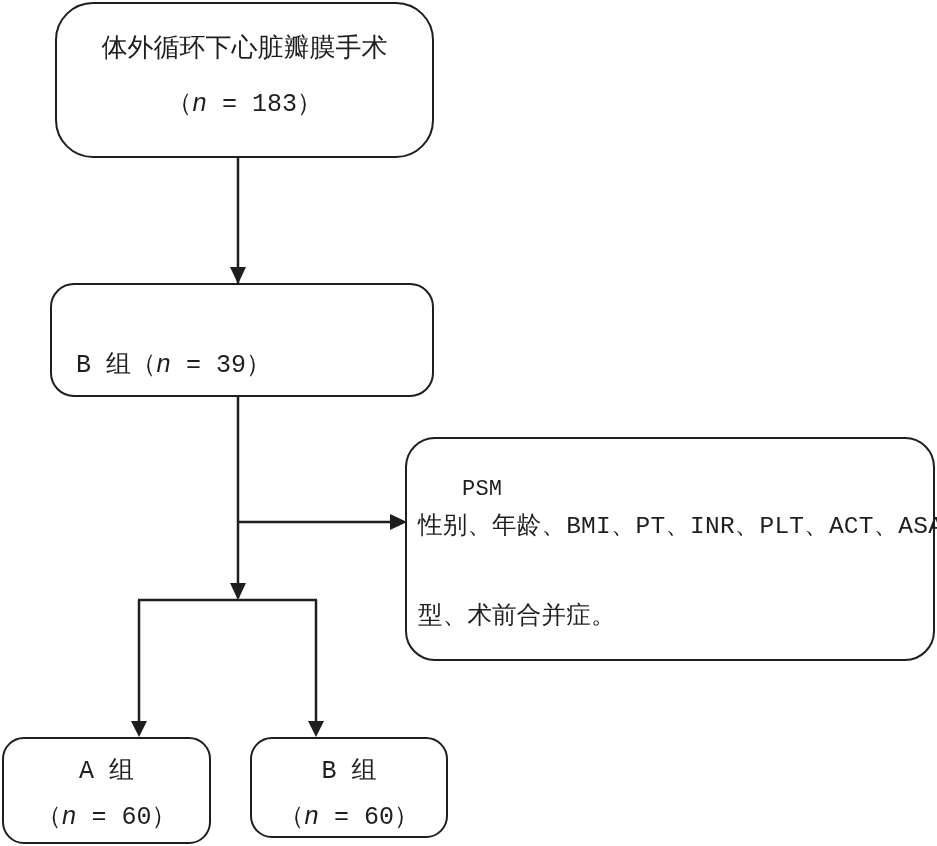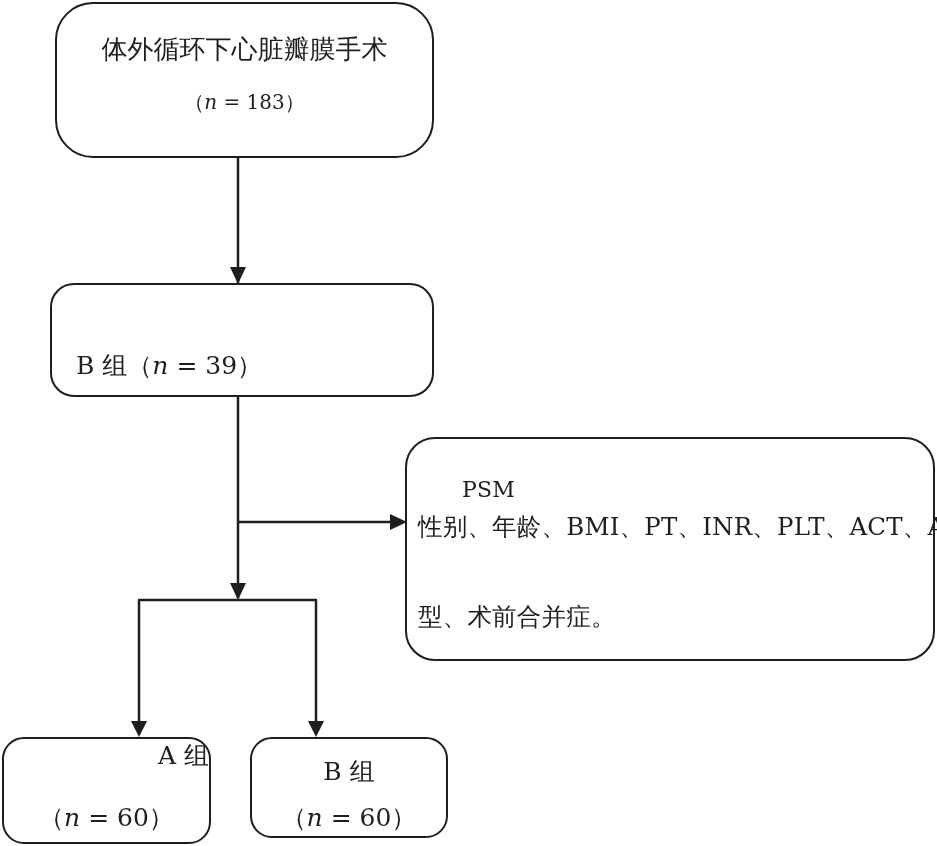--- a/index.html
+++ b/index.html
@@ -1,19 +1,19 @@
 <!DOCTYPE html>
 <html><head>
   <meta charset="utf-8">
   <style>
     html, body { margin: 0; padding: 0; background: #ffffff; }
     body { width: 937px; height: 846px; position: relative; overflow: hidden;
            font-family: "DejaVu Serif", "Liberation Serif", serif; color: #1e1e1e; }
     .box { position: absolute; box-sizing: border-box; border: 2.5px solid #1e1e1e;
-           background: #ffffff; }
+           background: #ffffff; font-family: Liberation Mono, monospace; }
     .line-text { position: absolute; white-space: nowrap; font-size: 25px; line-height: 1; }
     .italic-n { font-style: italic; }
     svg.connectors { position: absolute; left: 0; top: 0; }
 
     #box-total { left: 55px; top: 2px; width: 379px; height: 156px; border-radius: 38px; }
     #box-groups { left: 50px; top: 283px; width: 384px; height: 114px; border-radius: 24px; }
     #box-psm { left: 405px; top: 437px; width: 530px; height: 224px; border-radius: 30px; }
     #box-a { left: 2px; top: 737px; width: 209px; height: 107px; border-radius: 22px; }
     #box-b { left: 250px; top: 737px; width: 198px; height: 101px; border-radius: 22px; }
 
@@ -43,39 +43,39 @@
 
   <line x1="139" y1="600" x2="139" y2="724" stroke="#1e1e1e" stroke-width="2.5"></line>
   <path d="M131,721 L147,721 L139,737 Z" fill="#1e1e1e"></path>
 
   <line x1="316" y1="600" x2="316" y2="724" stroke="#1e1e1e" stroke-width="2.5"></line>
   <path d="M308,721 L324,721 L316,737 Z" fill="#1e1e1e"></path>
 </svg>
 
 <div class="box" id="box-total">
   <div class="line-text center-line" style="top:32px; font-size:26px;">体外循环下心脏瓣膜手术</div>
-  <div class="line-text center-line" style="top:88px; font-size:20px;">
+  <div class="line-text center-line" style="top:88px; font-size:25px;">
     <span>（</span><span class="italic-n">n</span><span> = 183）</span>
   </div>
 </div>
 
 <div class="box" id="box-groups">
   <div class="line-text" style="left:24px; top:68px;">
     <span>B 组（</span><span class="italic-n">n</span><span> = 39）</span>
   </div>
 </div>
 
 <div class="box" id="box-psm">
   <div class="line-text psm-line" style="top:40px; font-size:22px;margin-left:44px;">PSM</div>
   <div class="line-text psm-line" style="top:76px;">性别、年龄、BMI、PT、INR、PLT、ACT、ASA</div>
   <div class="line-text psm-line" style="top:166px;">型、术前合并症。</div>
 </div>
 
 <div class="box" id="box-a">
-  <div class="line-text center-line" style="top:4px;text-align:right;">A 组</div>
+  <div class="line-text center-line" style="top:20px;">A 组</div>
   <div class="line-text center-line" style="top:66px;">
     <span>（</span><span class="italic-n">n</span><span> = 60）</span>
   </div>
 </div>
 
 <div class="box" id="box-b">
   <div class="line-text center-line" style="top:20px;">B 组</div>
   <div class="line-text center-line" style="top:66px;">
     <span>（</span><span class="italic-n">n</span><span> = 60）</span>
   </div>

